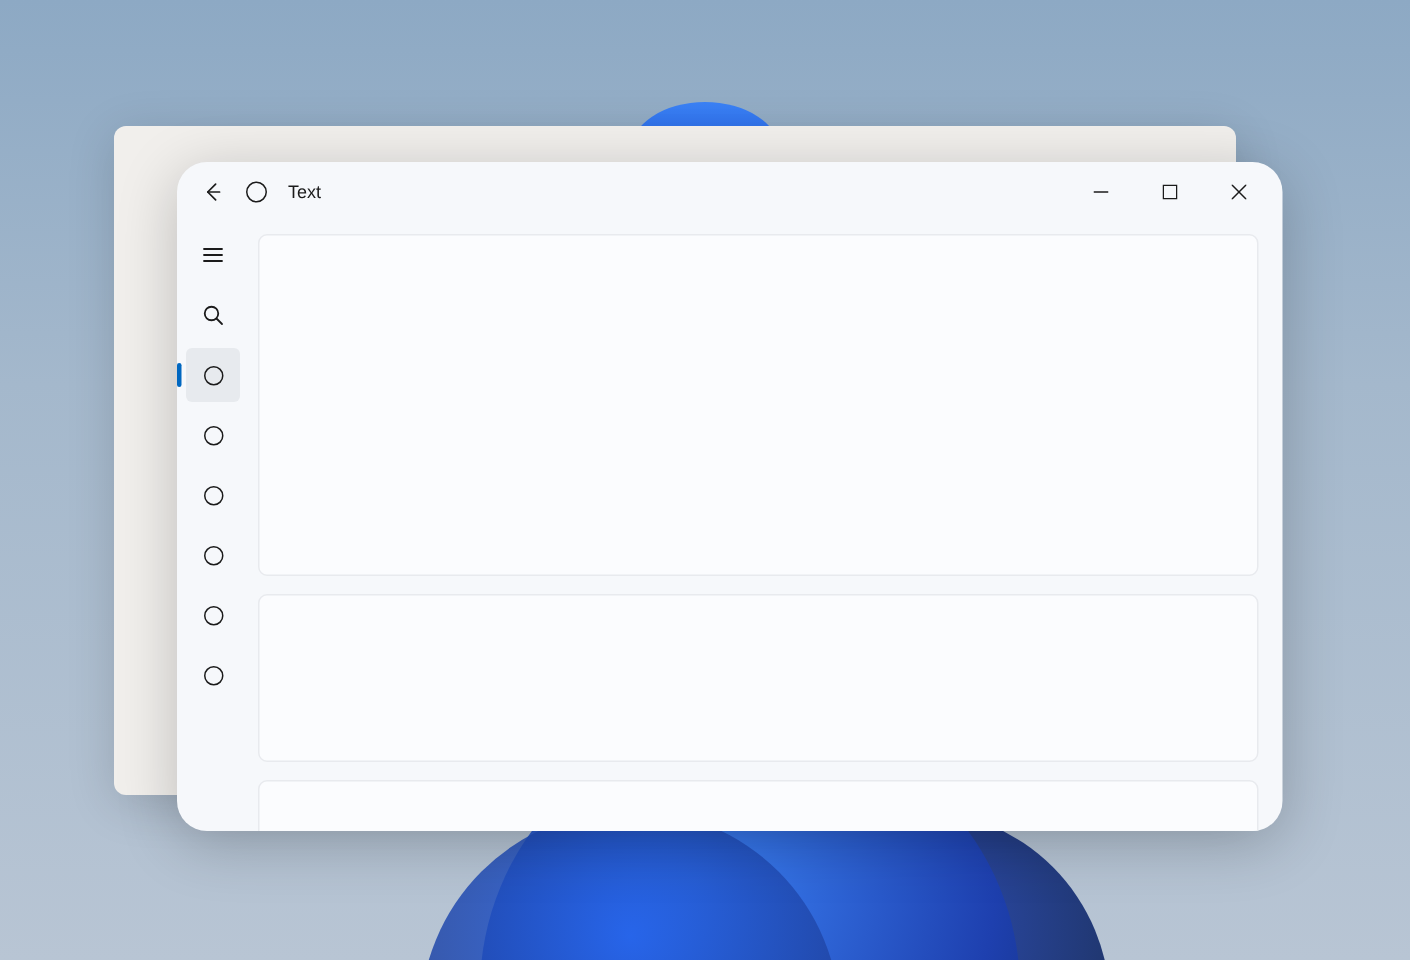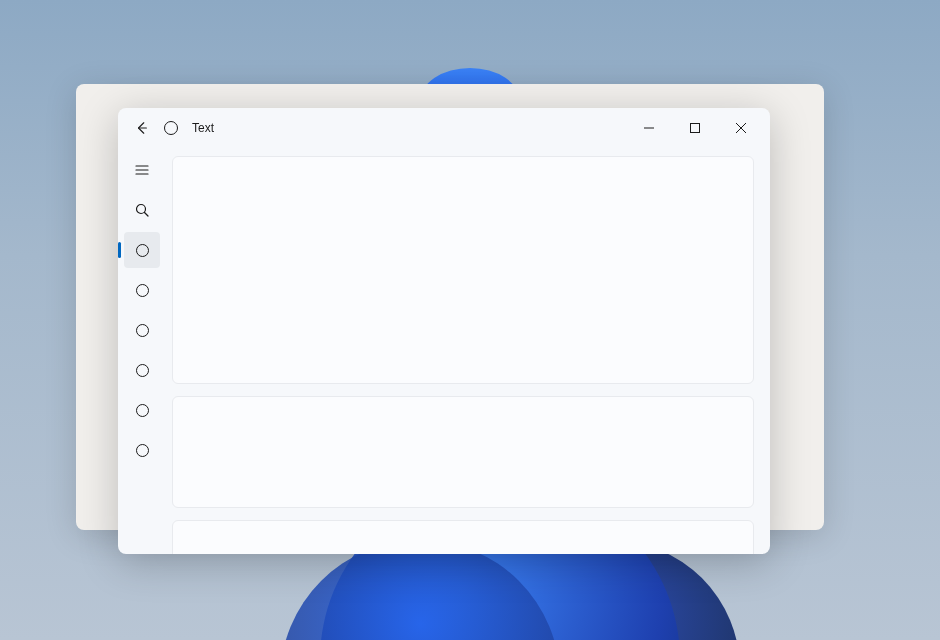--- a/index.html
+++ b/index.html
@@ -33,24 +33,24 @@
       background: #f1efec;
       border-radius: 8px;
       box-shadow: 0 6px 32px rgba(0,0,0,.15);
     }
     
     
     .front-window {
       position: absolute;
       top: 108px;
       left: 118px;
-      width: 652px;
+      width: 737px;
       height: 446px;
       background: #f6f8fb;
-      border-radius: 8px;
+      border-radius: 20px;
       box-shadow: 0 8px 40px rgba(0,0,0,.22);
       display: flex;
       flex-direction: column;
       overflow: hidden;
     }
     
     
     .titlebar {
       display: flex;
       align-items: center;

